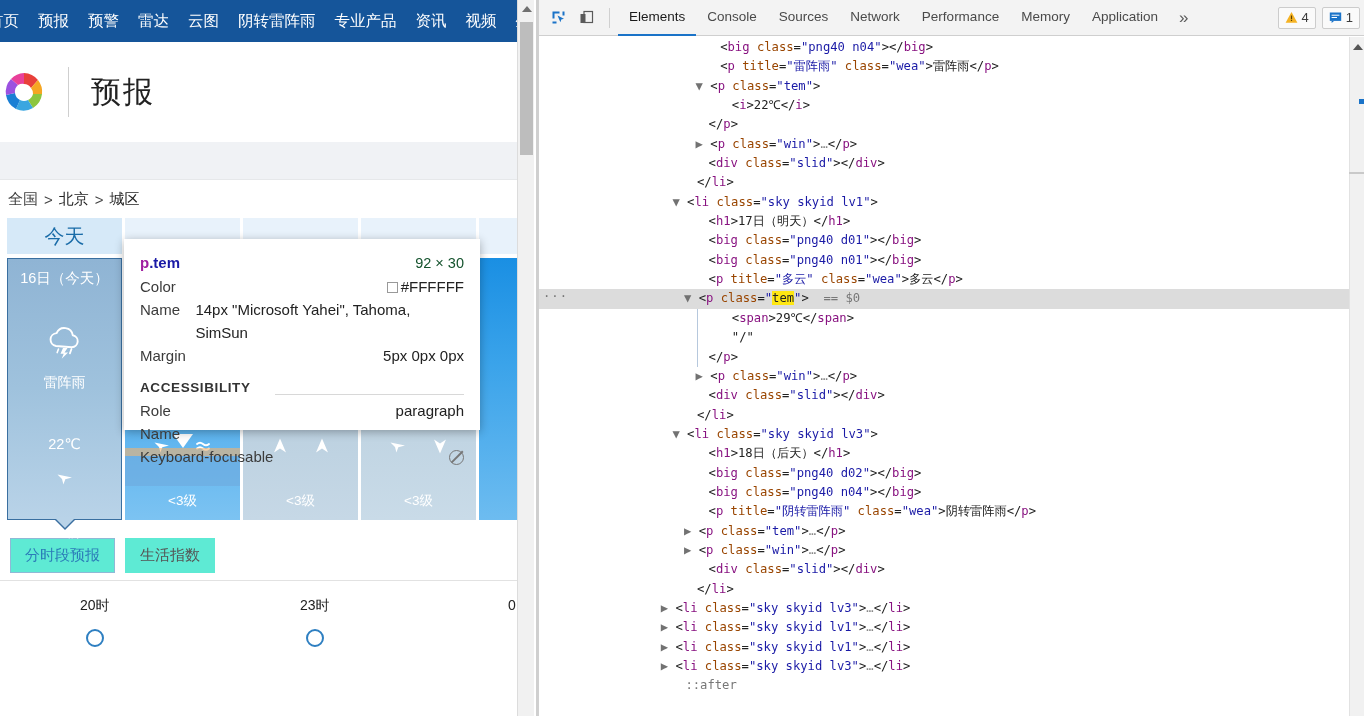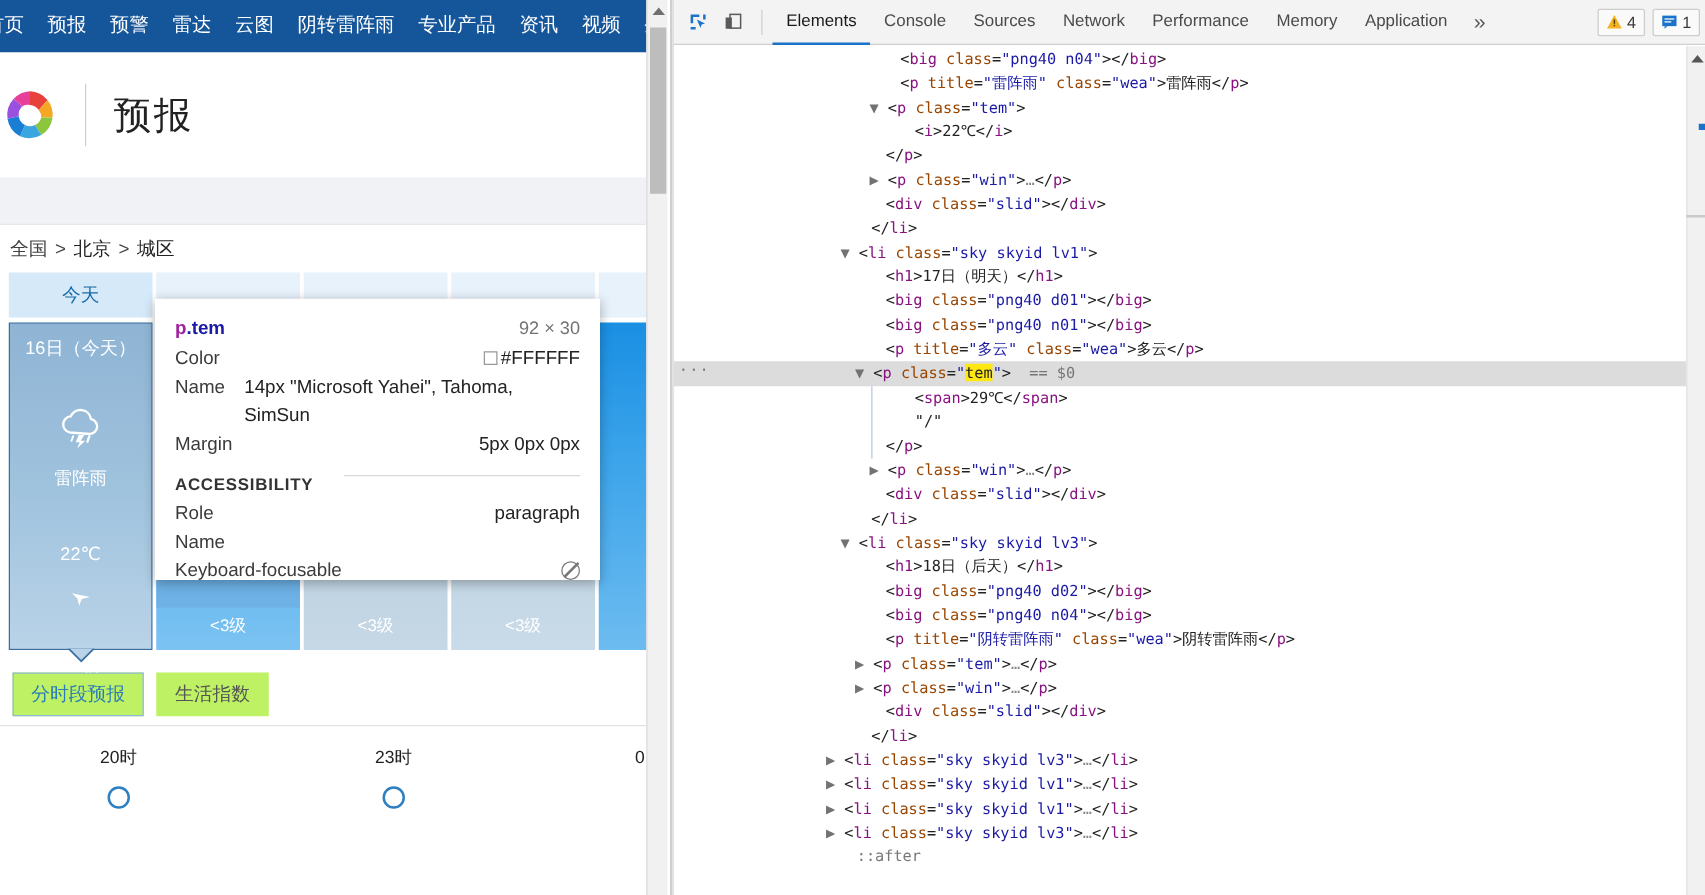--- a/index.html
+++ b/index.html
@@ -51,21 +51,21 @@
   .crumb {
     height: 38px; display: flex; align-items: center;
     font-size: 15px; color: #222; padding-left: 8px;
   }
   .crumb .sep { margin: 0 6px; color: #444; }
 
   
   .daytabs { display: flex; height: 36px; padding: 0 7px; gap: 3px; }
   .daytab {
     flex: 0 0 115px; background: #d6e9f8; color: #1a6ca8;
-    font-size: 15px; display: flex; align-items: center; justify-content: center;
+    font-size: 20px; display: flex; align-items: center; justify-content: center;
   }
   .daytab.plain { background: #e8f2fb; }
 
   
   .cards { display: flex; padding: 0 7px; gap: 3px; height: 262px; margin-top: 4px; }
   .card {
     flex: 0 0 115px; position: relative; color: #fff;
     display: flex; flex-direction: column; align-items: center;
     padding-top: 10px; font-size: 14px;
   }
@@ -106,21 +106,21 @@
   }
   .hl-tip-arrow {
     position: absolute; left: 50%; transform: translateX(-50%); top: -14px;
     width:0;height:0;border-left:10px solid transparent;border-right:10px solid transparent;
     border-top:14px solid #ffffff;
   }
 
   
   .subtabs { display: flex; align-items: center; height: 42px; padding-left: 10px; gap: 10px; margin-top: 14px;}
   .subtab {
-    padding: 7px 14px; font-size: 15px; color: #2b7cb8; border: 1px solid #8fb9d6; background: #bef264;
+    padding: 7px 14px; font-size: 15px; color: #2b7cb8; border: 1px solid #8fb9d6; background: #5eead4;
   }
   .subtab.off { border-color: transparent; color: #555; }
   .hr-line { height:1px; background:#e2e2e2; margin-top:4px; }
 
   
   .hourly { position: relative; height: 70px; }
   .hourly .h-lab { position: absolute; top: 16px; font-size: 14px; color: #222; }
   .hourly .h-dot { position:absolute; top:48px; width:18px;height:18px;border-radius:50%;
                    border:2px solid #2e7fc1; }
 
@@ -140,41 +140,41 @@
     position:absolute; top:22px; left:2px; width:13px; height:133px; background:#bdbdbd;
   }
 
   
   .splitter {
     position: absolute; left: 536px; top: 0; width: 2px; height: 716px; background: #cfcfcf;
   }
 
   
   .tooltip {
-    position: absolute; left: 124px; top: 239px; width: 356px; height: 225px;
+    position: absolute; left: 124px; top: 239px; width: 356px; height: 191px;
     background: #ffffff; box-shadow: 0 2px 9px rgba(0,0,0,0.30);
     font-family: "Liberation Sans", sans-serif; padding: 12px 16px 10px 16px;
     z-index: 40;
   }
   .tt-row { display:flex; justify-content:space-between; align-items:baseline; line-height: 23px; }
   .tt-tag { font-size: 15px; font-weight: bold; }
   .tt-tag .t1 { color: #a020a0; }
   .tt-tag .t2 { color: #1a1aa6; }
-  .tt-dim { font-size: 14.5px; color: #737373; }
+  .tt-dim { font-size: 14.5px; color: #14532d; }
   .tt-key { font-size: 15px; color: #3b3b3b; }
   .tt-val { font-size: 15px; color: #222; }
   .tt-swatch {
     display:inline-block;width:11px;height:11px;border:1px solid #999;background:#fff;
     margin-right:3px; vertical-align: -1px;
   }
   .tt-fontline { display:flex; line-height:23px; }
   .tt-fontline .k { font-size:15px;color:#3b3b3b; width:56px;}
   .tt-fontline .v { font-size:15px;color:#222; }
   .tt-a11y {
-    display:flex; align-items:flex-start; gap:24px; margin-top: 13px; margin-bottom: 4px;
+    display:flex; align-items:flex-end; gap:24px; margin-top: 13px; margin-bottom: 4px;
   }
   .tt-a11y span { font-size: 13.5px; font-weight: bold; letter-spacing: .6px; color:#333; }
   .tt-a11y .rule { flex:1; height:1px; background:#d8d8d8; }
   .no-sign {
     display:inline-block;width:15px;height:15px;border:1.6px solid #777;border-radius:50%;
     position:relative; vertical-align:-3px;
   }
   .no-sign::after{
     content:"";position:absolute;left:-1px;top:5.3px;width:16px;height:1.6px;background:#777;
     transform:rotate(-45deg);

